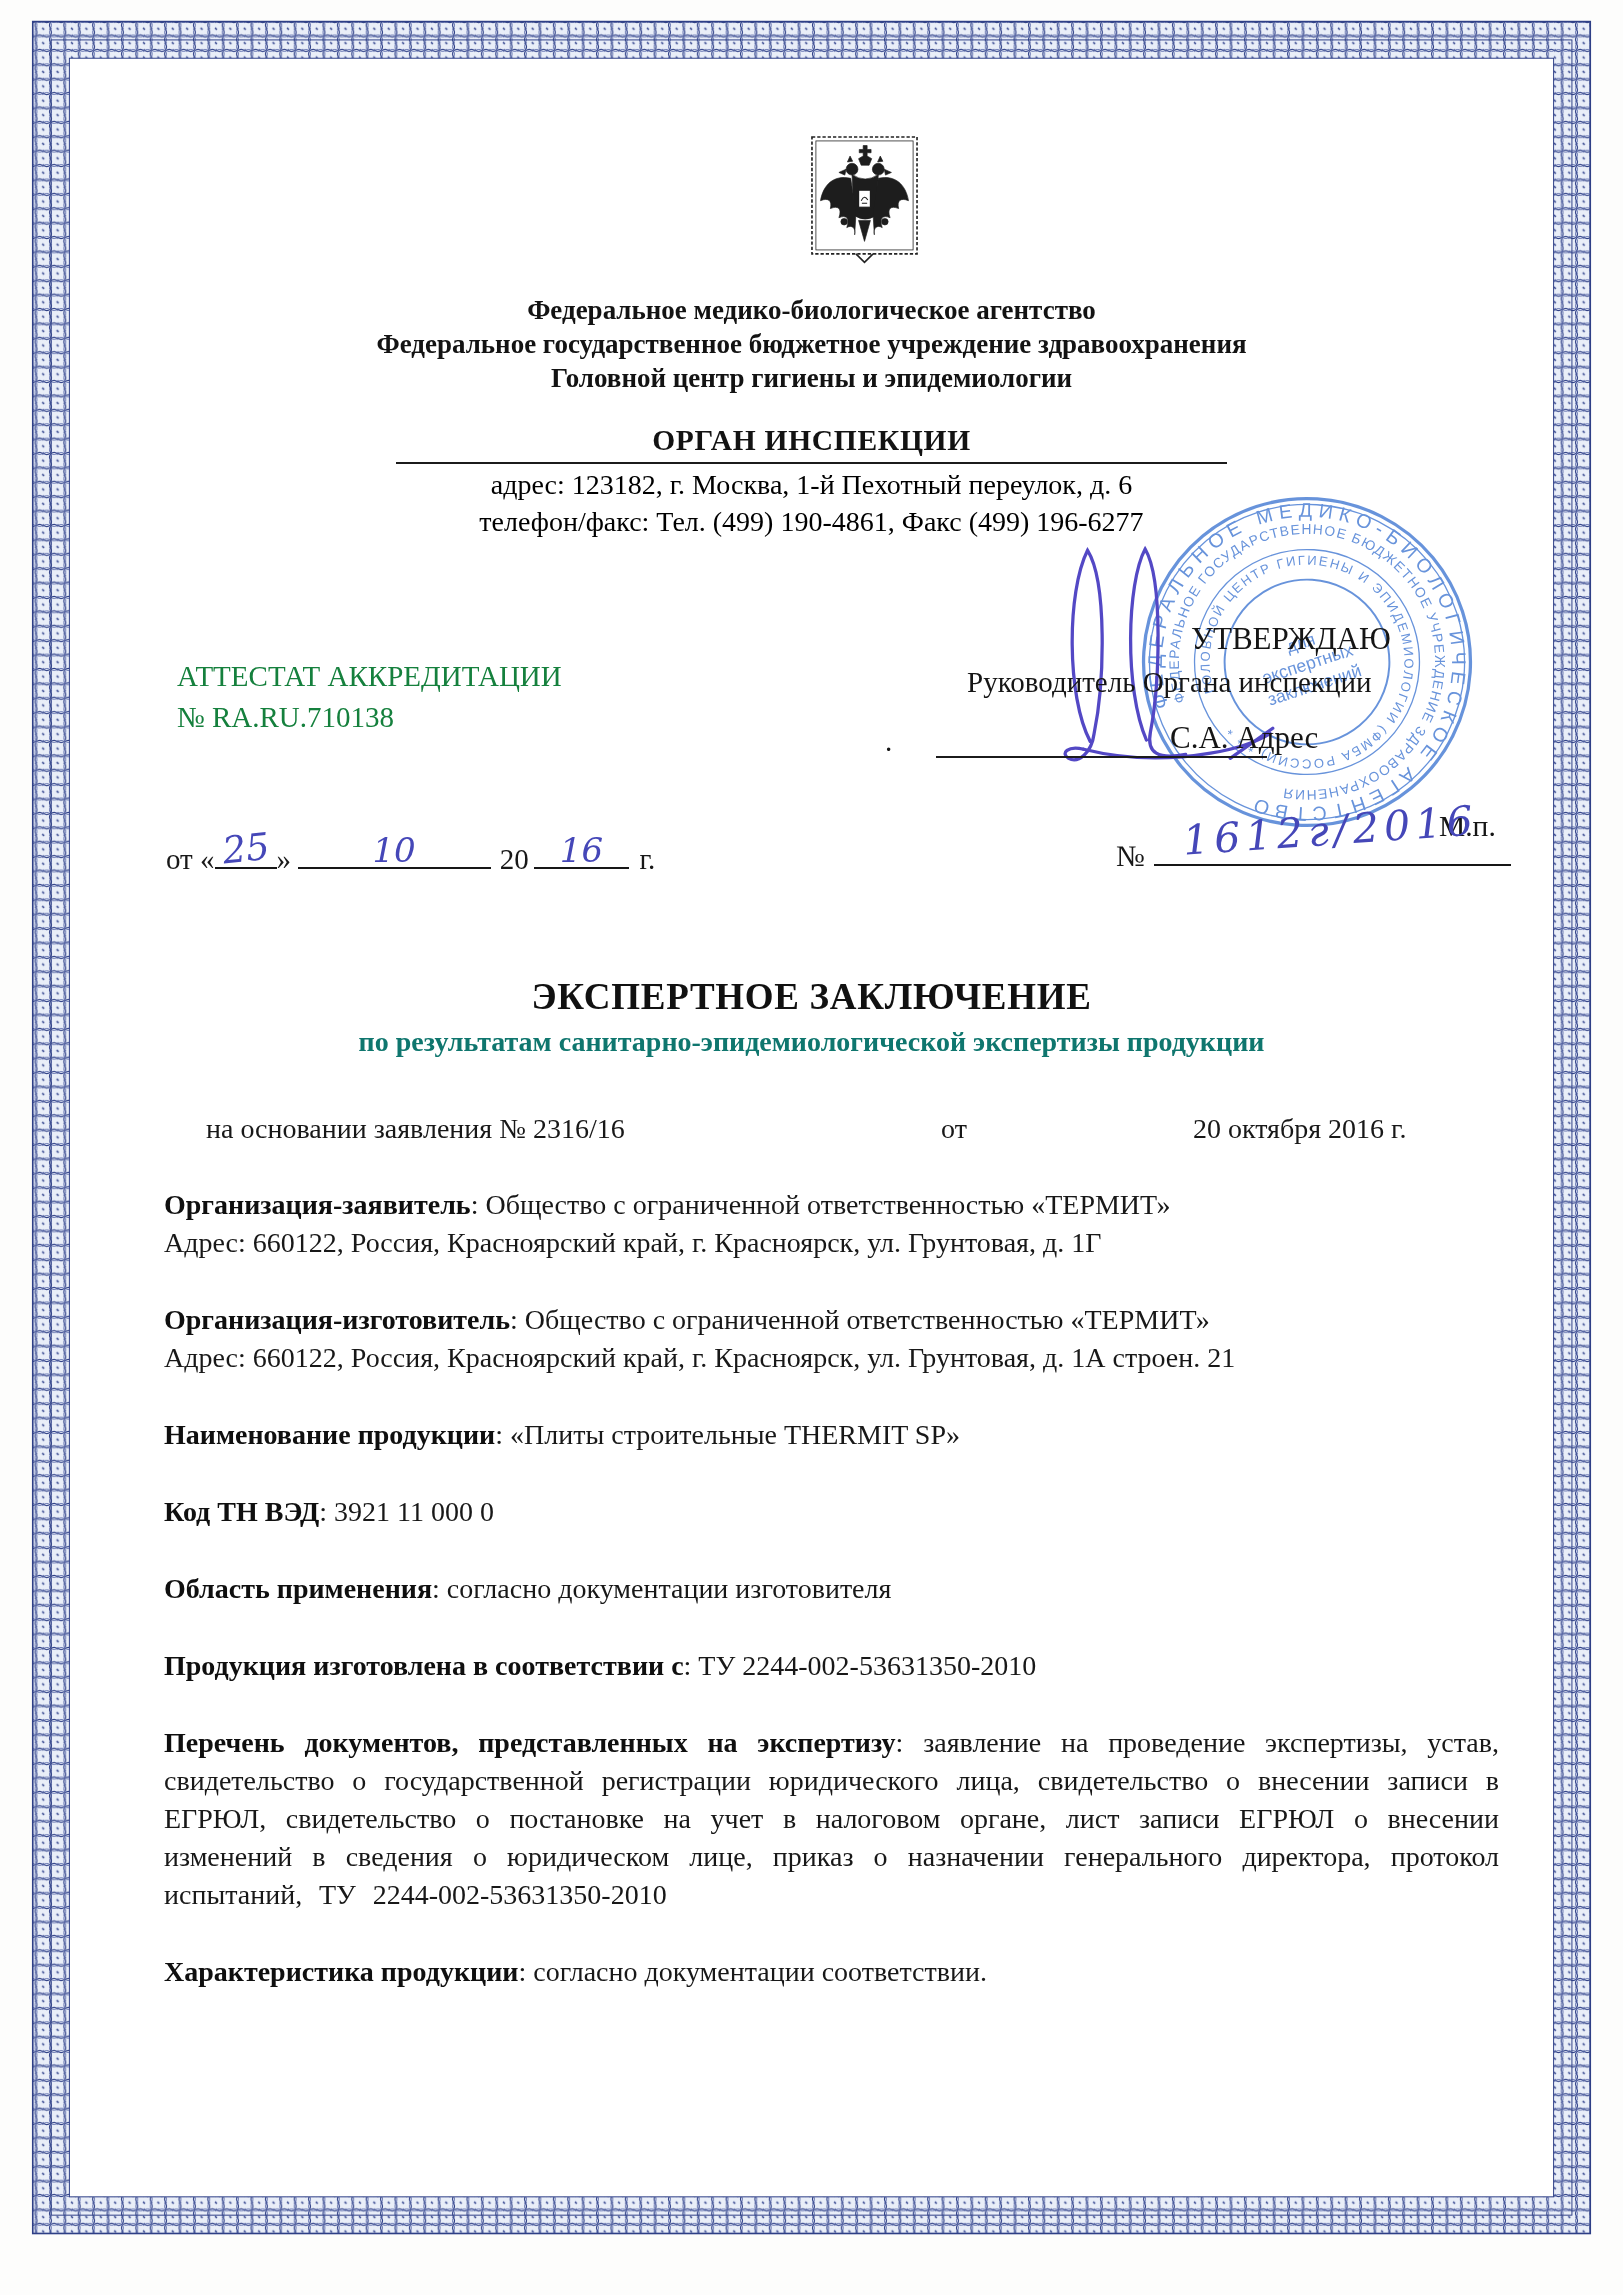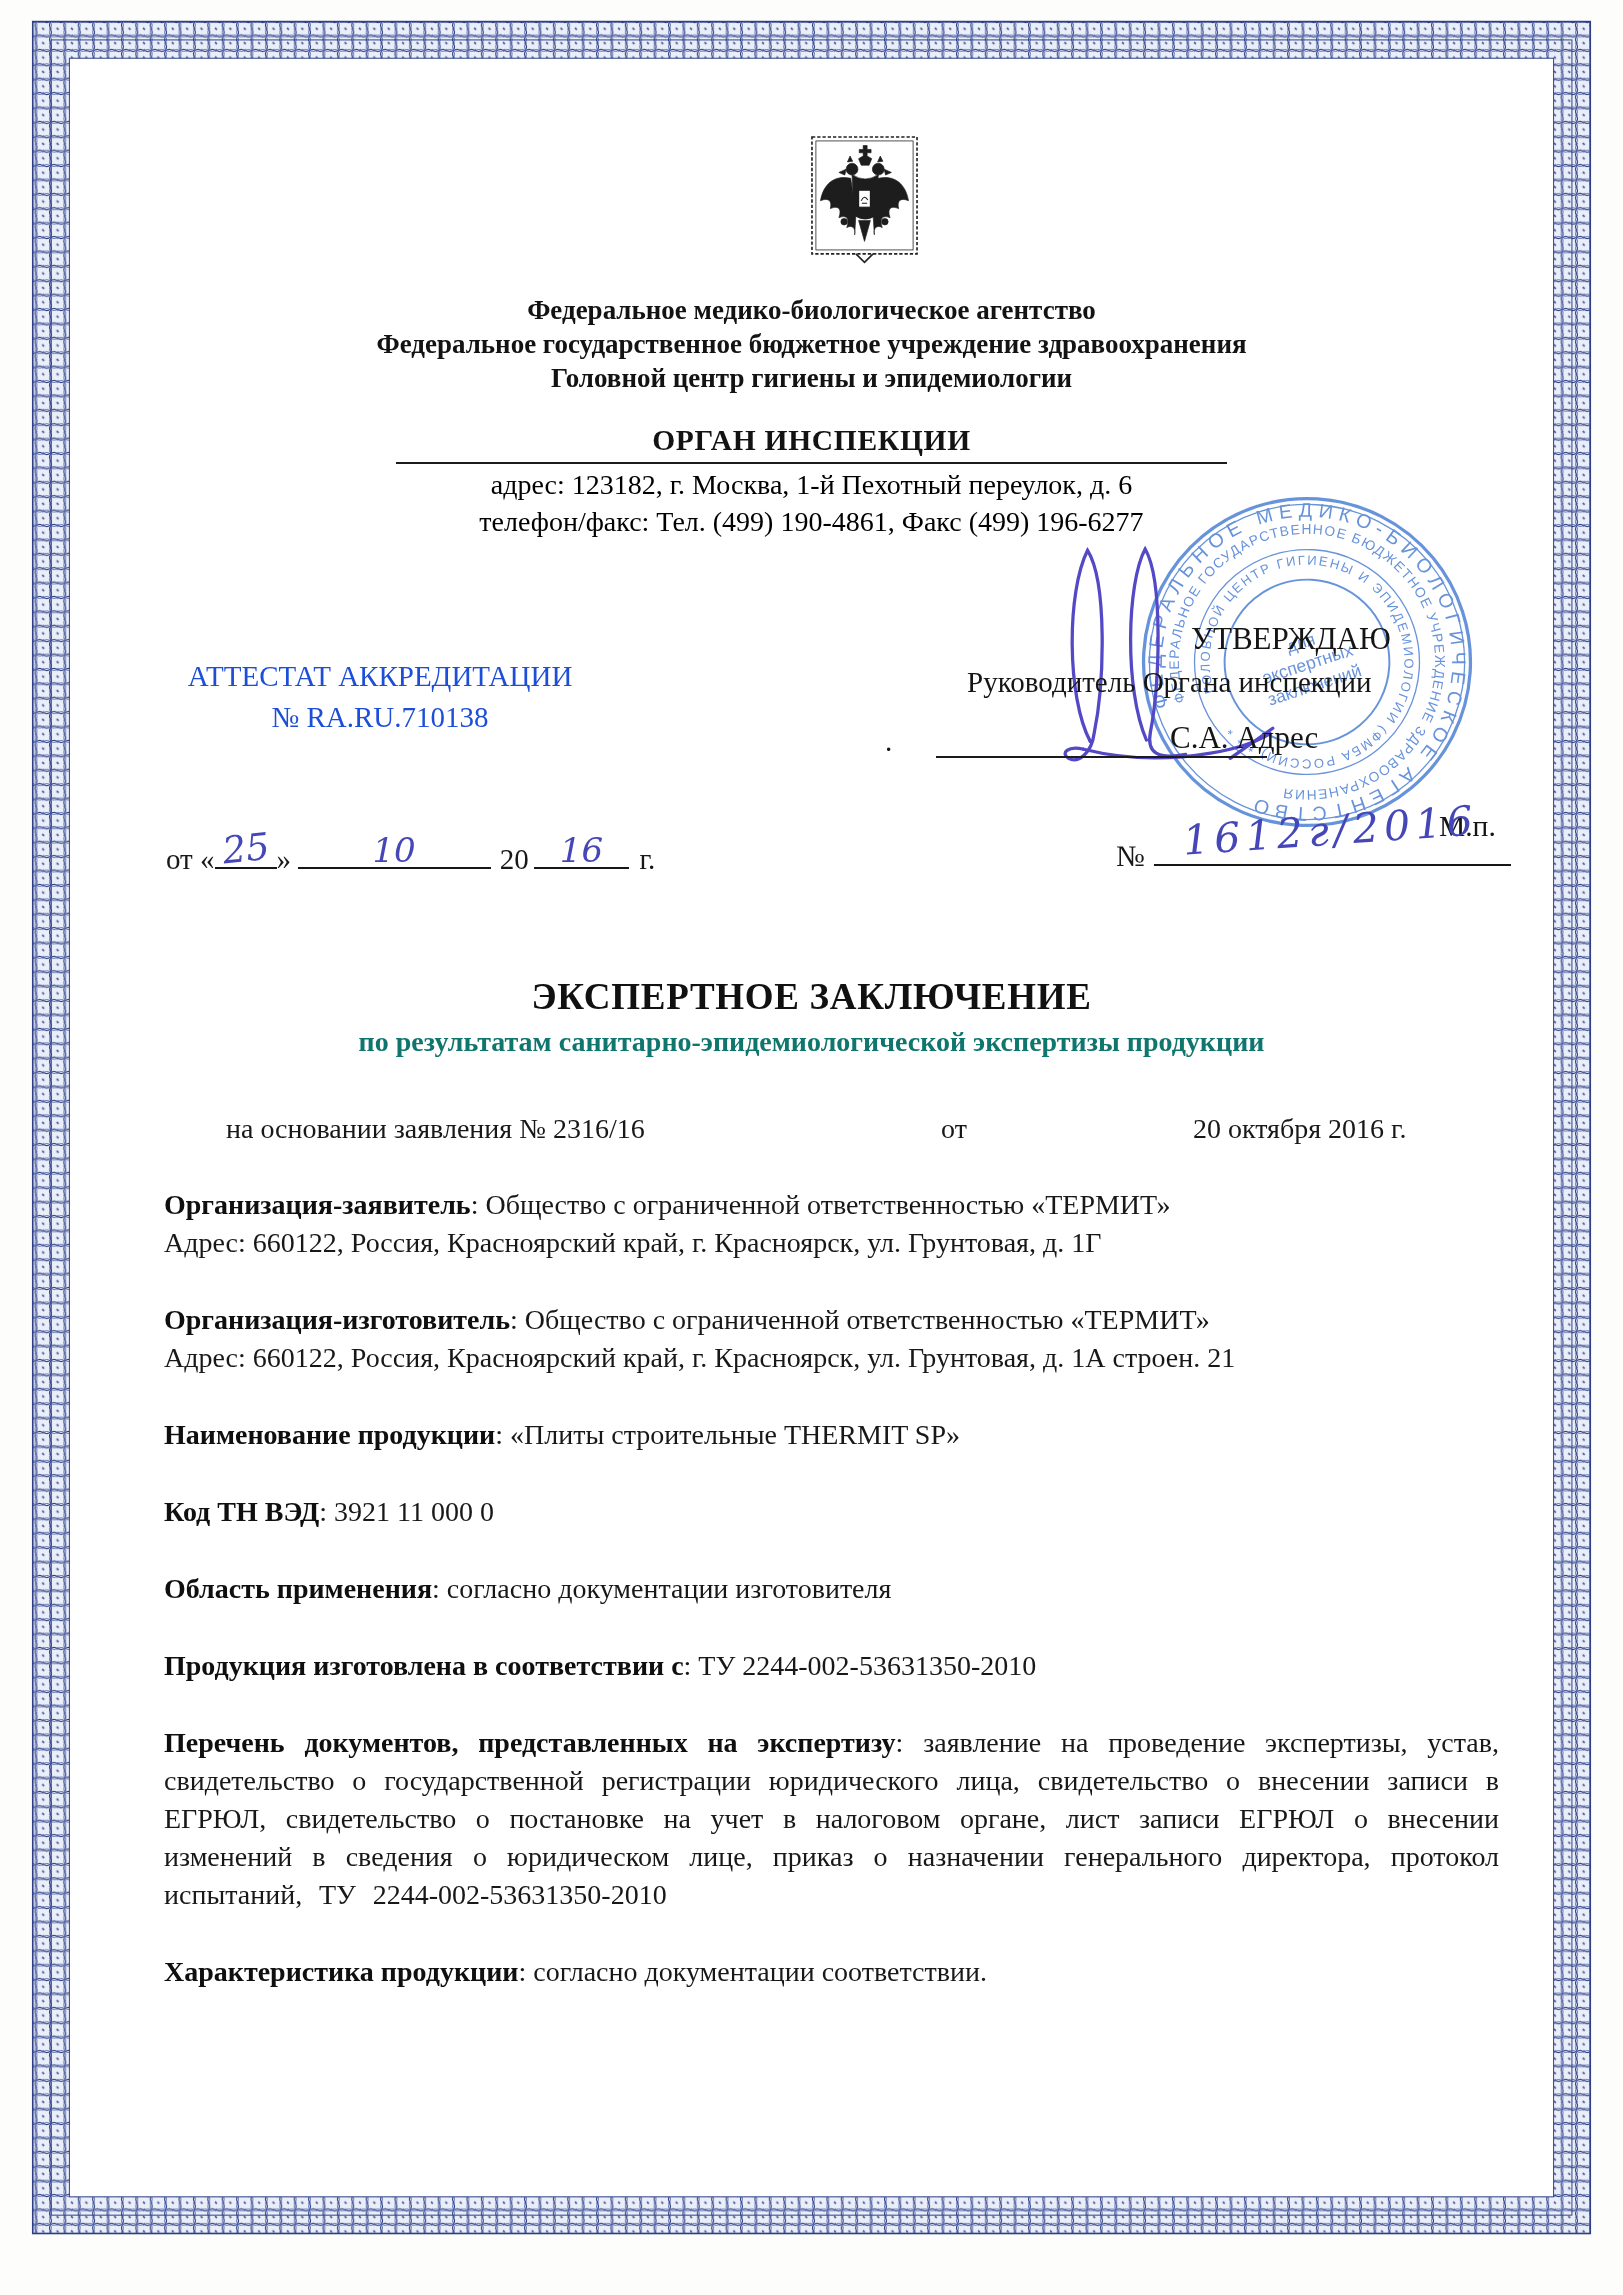--- a/index.html
+++ b/index.html
@@ -39,21 +39,21 @@
   .approve-title{position:absolute;left:1191px;top:621px;font-size:31px;color:#151515;}
   .approve-role{position:absolute;left:967px;top:666px;font-size:29px;color:#151515;}
   .sig-dot{position:absolute;left:885px;top:725px;font-size:29px;color:#151515;}
   .sig-line{position:absolute;left:936px;top:756px;width:331px;border-top:2.6px solid #1b1b1b;}
   .approve-name{position:absolute;left:1170px;top:720px;font-size:31px;color:#151515;}
   .seal-mark{position:absolute;left:1439px;top:810px;font-size:29.5px;color:#151515;}
 
   
   .accred{
     position:absolute;left:177px;top:656px;width:406px;
-    text-align:center;font-size:29px;line-height:41px;color:#1d4ed8;
+    text-align:left;font-size:29px;line-height:41px;color:#15803d;
   }
 
   
   .hand{
     font-family:"DejaVu Serif",serif;font-style:italic;color:#4547b8;
     white-space:nowrap;
   }
   .blank{
     display:inline-block;border-bottom:2.6px solid #171717;
     position:relative;vertical-align:baseline;text-align:center;
@@ -77,21 +77,21 @@
     position:absolute;top:975px;left:0;width:1623px;text-align:center;
     font-weight:bold;font-size:37px;letter-spacing:0.7px;color:#111;
   }
   .doc-subtitle{
     position:absolute;top:1026px;left:0;width:1623px;text-align:center;
     font-weight:bold;font-size:28px;color:#0f766e;
   }
 
   
   .basis{position:absolute;top:1113px;left:0;width:1623px;font-size:28px;color:#181818;}
-  .basis .b-left{position:absolute;left:206px;top:0;margin-left:20px;}
+  .basis .b-left{position:absolute;left:206px;top:0;}
   .basis .b-mid{position:absolute;left:941px;top:0;}
   .basis .b-right{position:absolute;left:1193px;top:0;}
 
   
   .content{position:absolute;left:164px;top:1186px;width:1335px;font-size:28px;line-height:38px;color:#181818;}
   .para{margin:0 0 39px 0;}
   .para b{color:#0f0f0f;}
   .para.justify{text-align:justify;word-spacing:9.8px;font-family:Liberation Serif, serif;}
 </style>
 </head>

